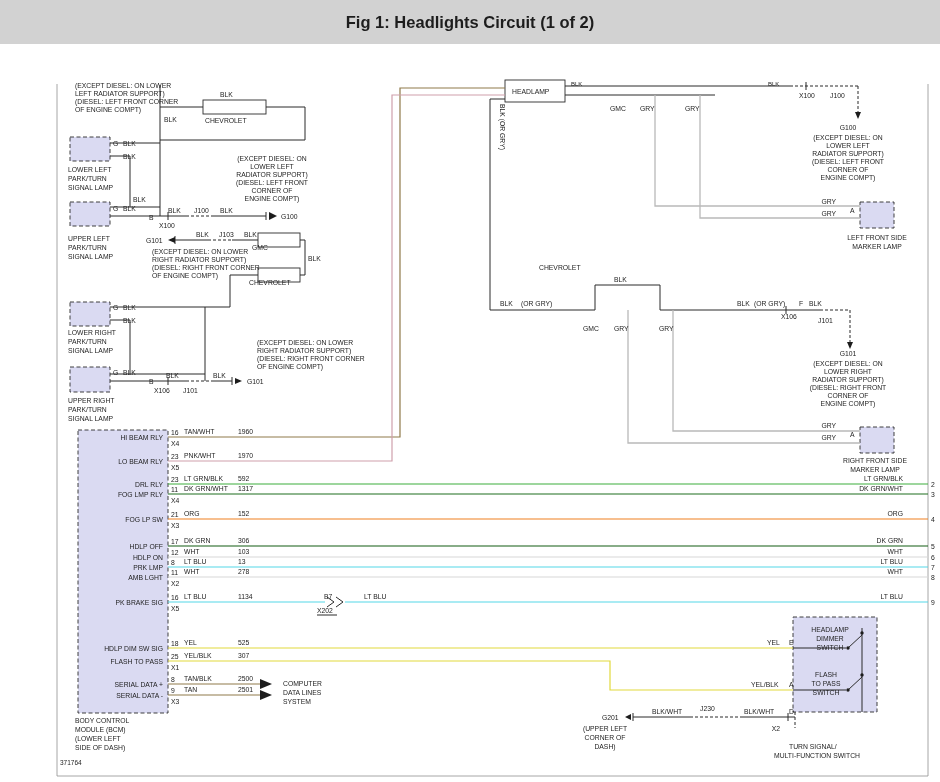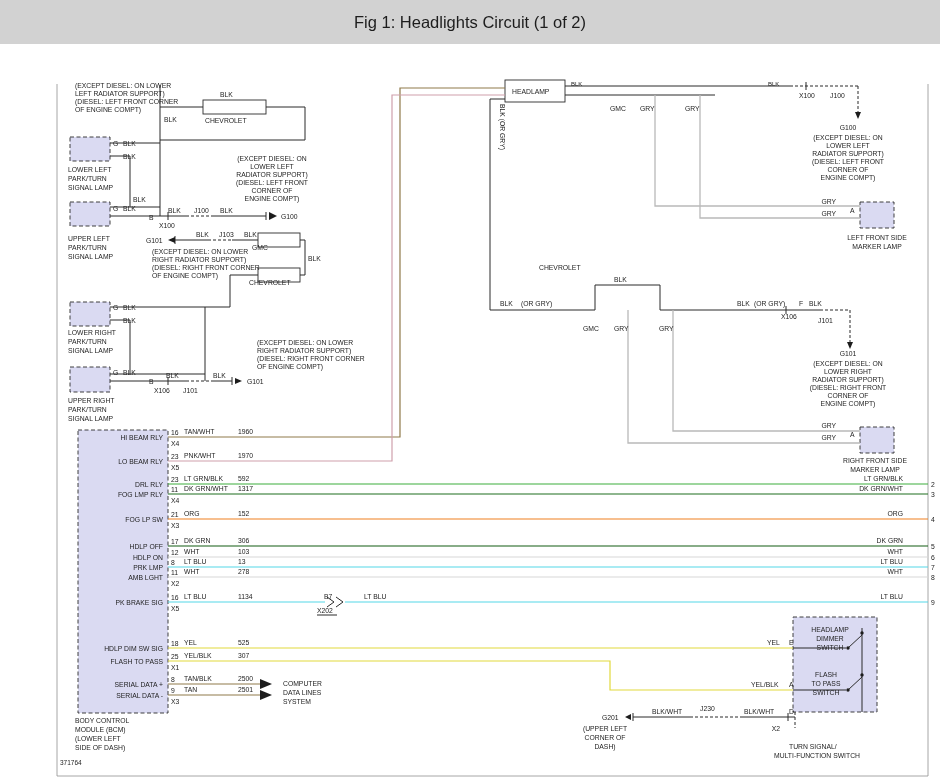--- a/index.html
+++ b/index.html
@@ -1,21 +1,21 @@
 <!DOCTYPE html>
 <html><head>
 <meta charset="utf-8">
 <title>Fig 1: Headlights Circuit (1 of 2)</title>
 <style>
   html,body{margin:0;padding:0;background:#fff;}
   .stage{position:relative;width:940px;height:782px;background:#fff;overflow:hidden;
          font-family:"Liberation Sans",sans-serif;}
   header.titlebar{position:absolute;top:0;left:0;width:940px;height:44px;background:#d2d2d2;
          display:flex;align-items:center;justify-content:center;}
-  header.titlebar span{font-size:16.5px;color:#1d1d1d;}
+  header.titlebar span{font-size:16.5px;color:#1d1d1d;font-weight:bold;}
   svg.diagram{position:absolute;top:0;left:0;}
   svg text{fill:#1c1c1c;font-family:"Liberation Sans",sans-serif;}
   .dash{stroke-dasharray:3,2;}
   .comp{stroke-dasharray:4,2.5;}
   .border{stroke:#8f8f8f;stroke-width:0.8;fill:none;}
 </style>
 </head>
 <body>
 
 <div class="stage">

